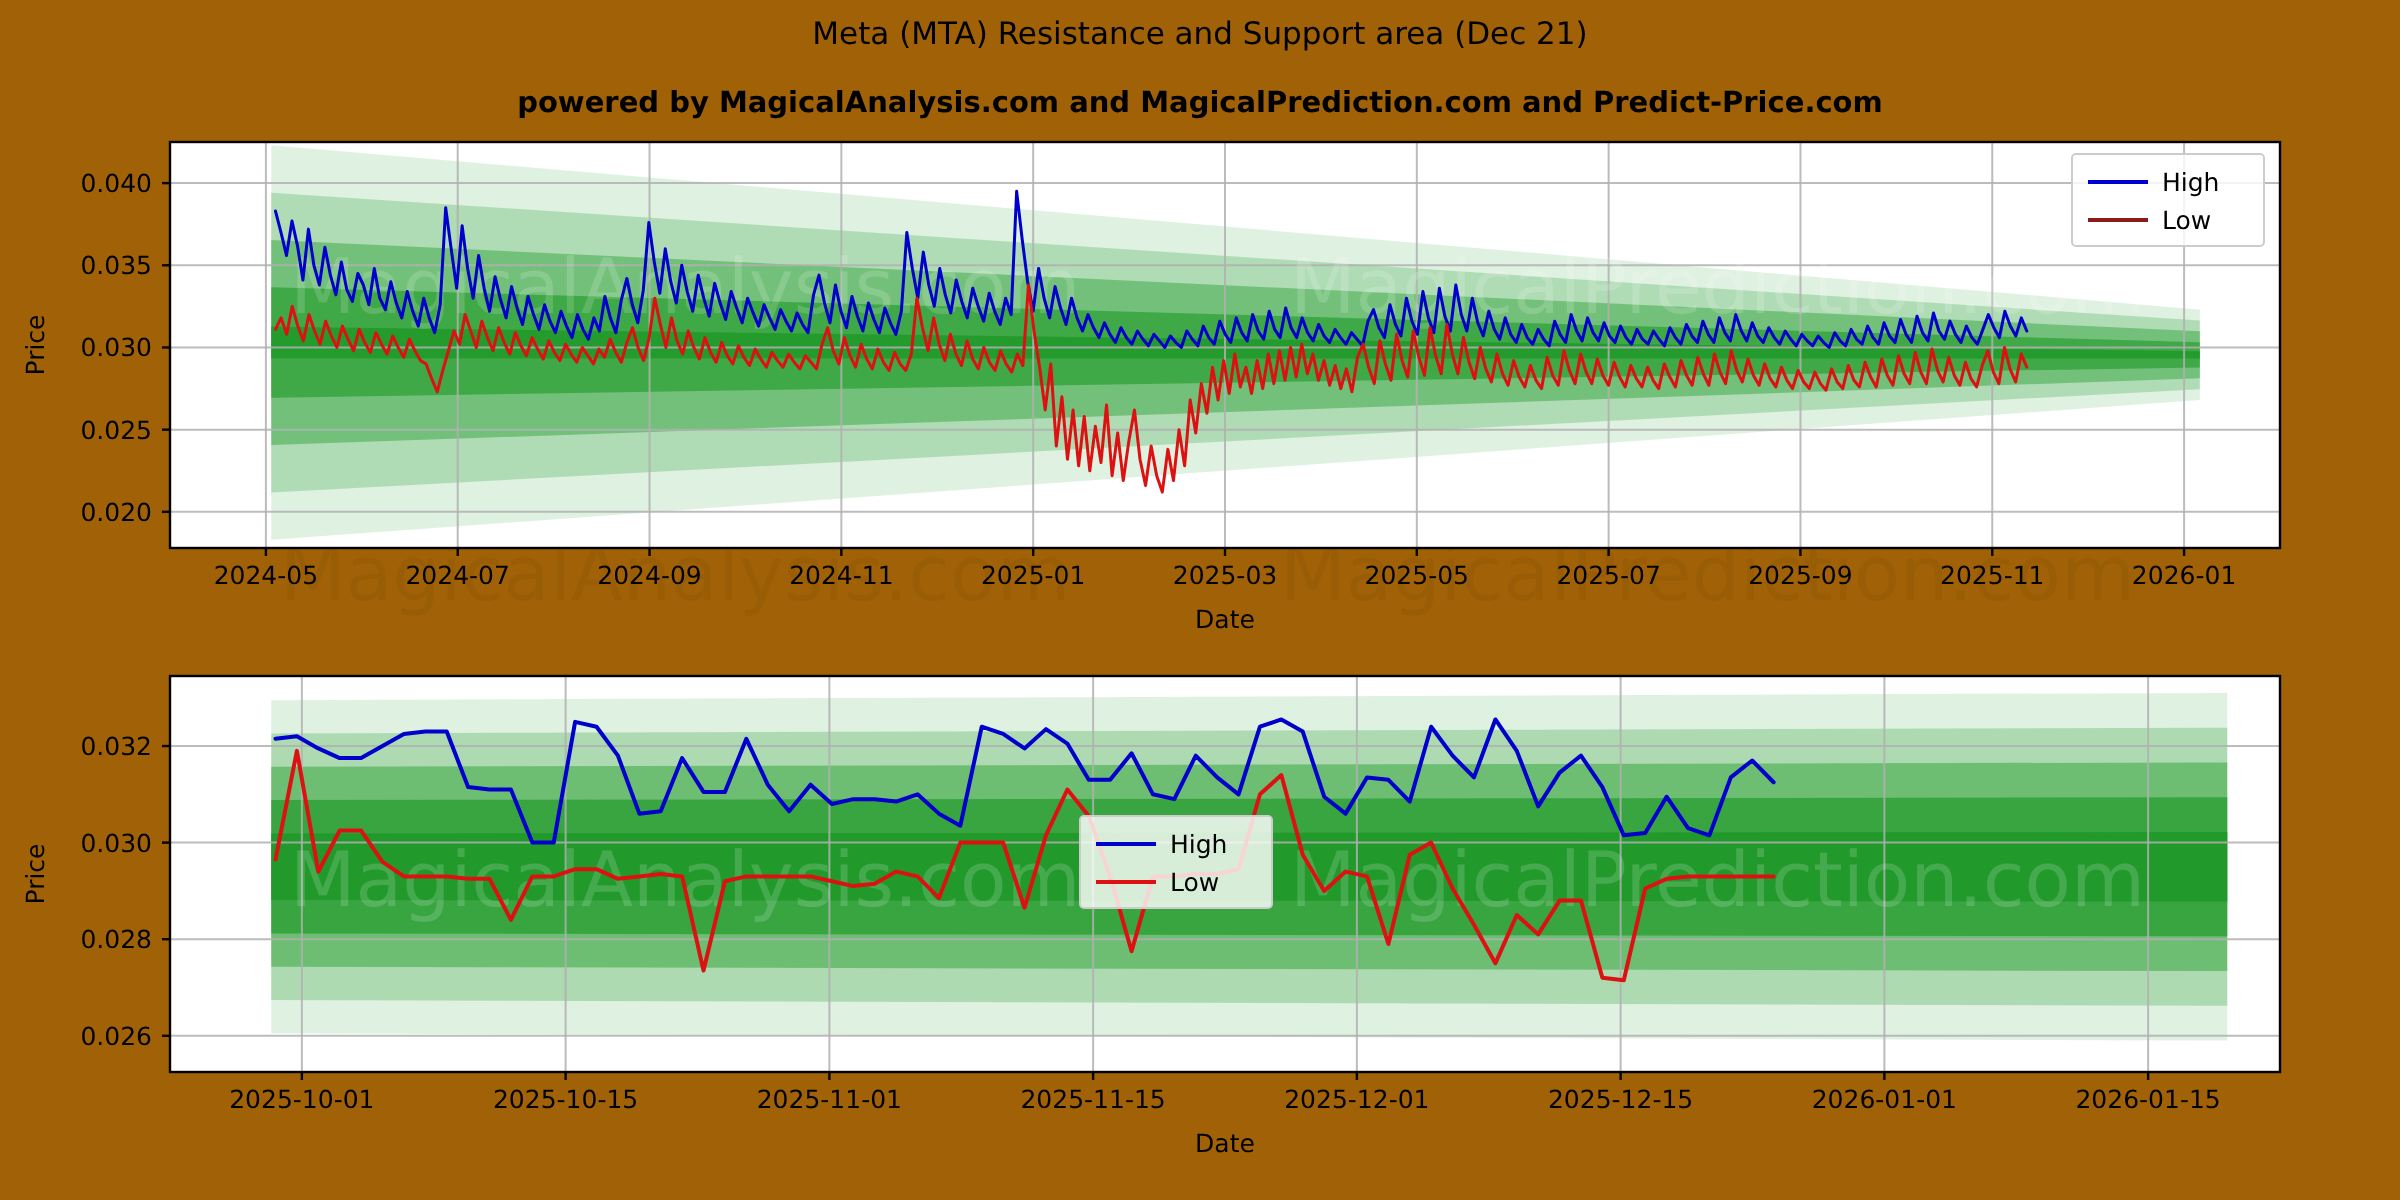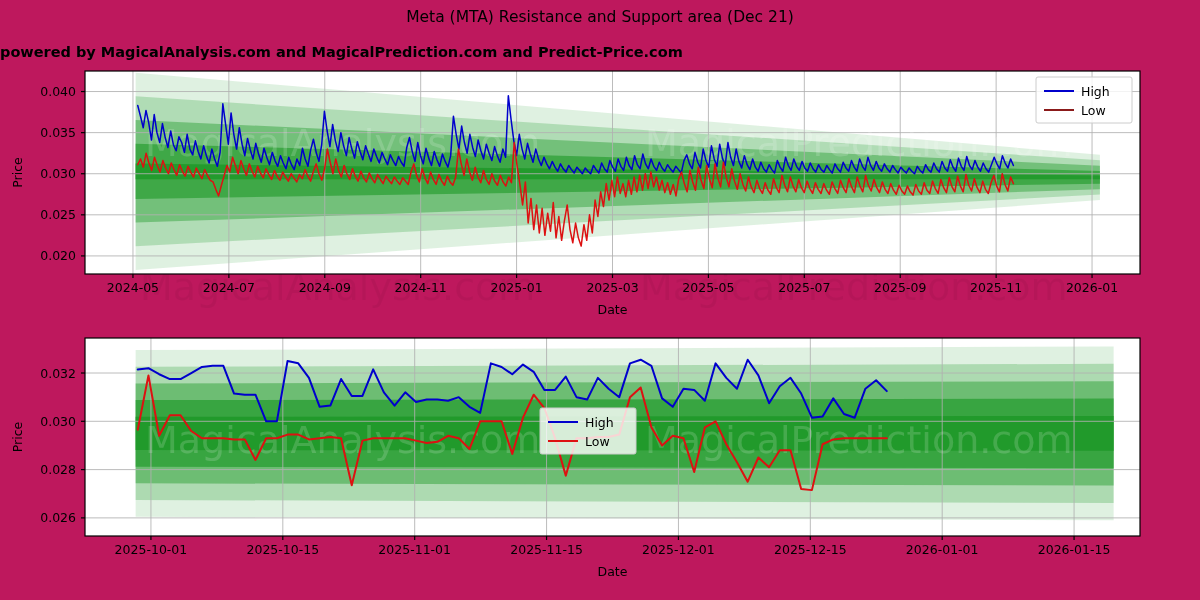--- a/index.html
+++ b/index.html
@@ -4,37 +4,37 @@
 <style>
   html, body {
     margin: 0;
     padding: 0;
     background: #ffffff;
   }
   #page {
     position: relative;
     width: 1200px;
     height: 600px;
-    background: #be185d;
+    background: #a16207;
     font-family: "DejaVu Sans", sans-serif;
     overflow: hidden;
   }
   .title {
     position: absolute;
     left: 0; top: 8px;
     width: 1200px;
     text-align: center;
     font-size: 15.5px;
     color: #000000;
   }
   .subtitle {
     position: absolute;
     left: 0; top: 44px;
     width: 1200px;
-    text-align: left;
+    text-align: center;
     font-size: 14.5px;
     font-weight: bold;
     color: #000000;
   }
   svg { display: block; }
   .axis-label {
     font-size: 12.5px;
     fill: #000000;
     font-family: "DejaVu Sans", sans-serif;
   }

